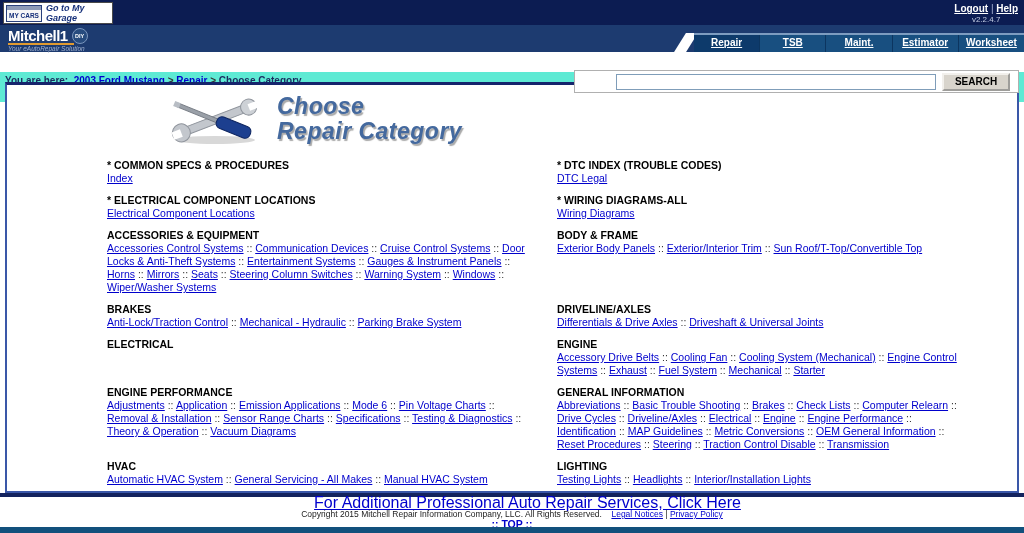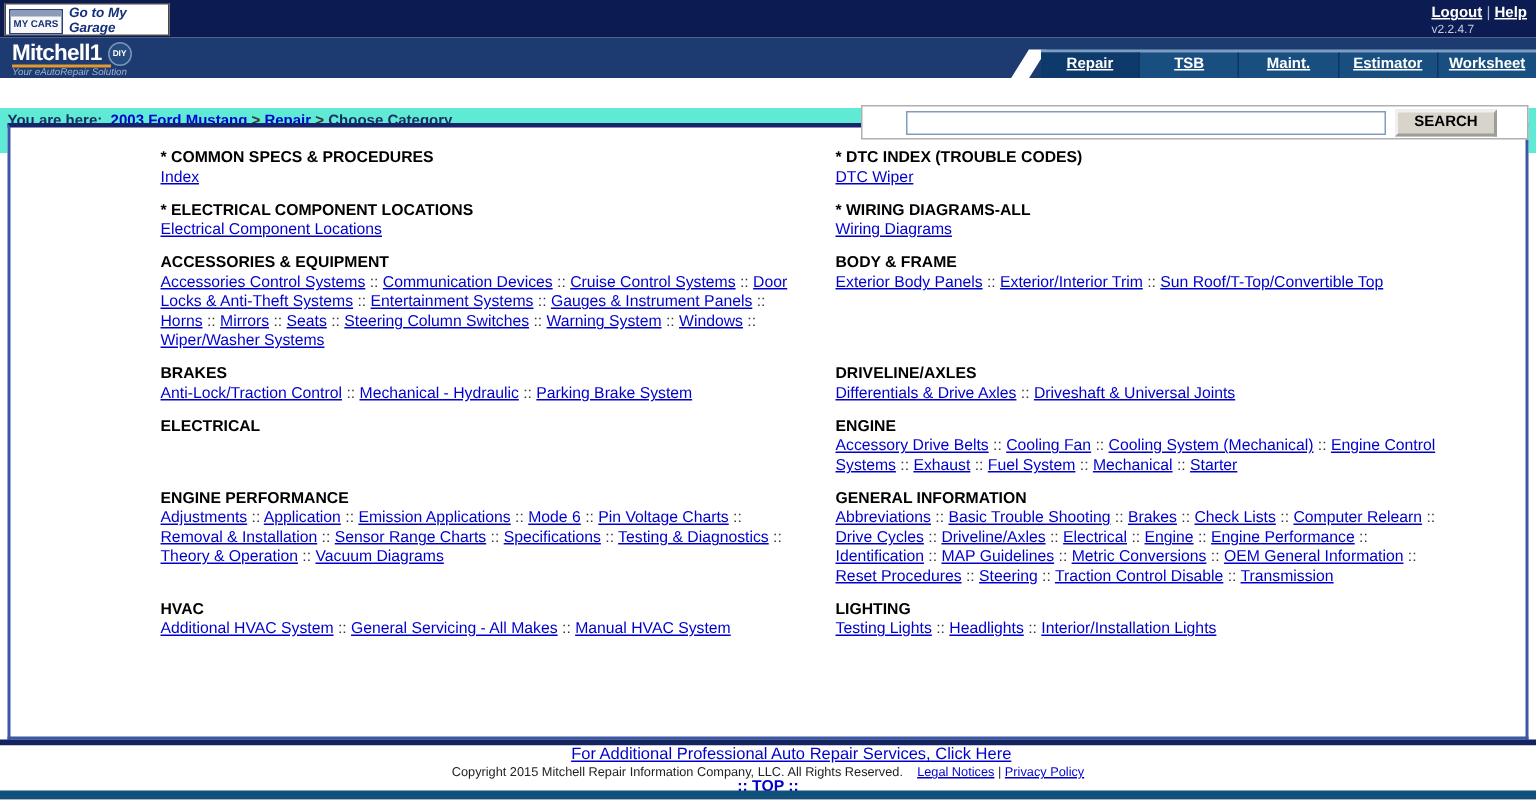--- a/index.html
+++ b/index.html
@@ -2,28 +2,28 @@
 <html><head>
 <meta charset="utf-8">
 <style>
   * { margin:0; padding:0; box-sizing:border-box; }
   body { font-family:"Liberation Sans", sans-serif; background:#e8e8e8; }
   .page { position:relative; width:1024px; height:533px; background:#ffffff; overflow:hidden; outline:1px solid #3a3a3a; }
 
   
   .topbar { position:relative; height:25px; background:#0c1c52; }
   .mycars { position:absolute; left:3px; top:2px; width:110px; height:22px; background:#ffffff;
-            border:1px solid #4a4a4a; display:flex; align-items:flex-end; cursor:pointer; }
+            border:1px solid #4a4a4a; display:flex; align-items:center; cursor:pointer; }
   .plate { width:36px; height:17px; margin-left:2px; border:1px solid #29407c; background:#f7f7f7;
            display:flex; flex-direction:column; align-items:center; }
   .plate-top { width:100%; height:4px; background:#8d9bb8; }
   .plate-text { font-size:6.5px; font-weight:bold; color:#16307a; letter-spacing:0; line-height:11px; }
   .mycars-label { flex:1; font-size:9px; font-weight:bold; font-style:italic; color:#16307a;
                   line-height:10px; padding-left:4px; }
-  .top-right { position:absolute; right:6px; top:3px; text-align:left; font-size:10px; color:#ffffff; }
+  .top-right { position:absolute; right:6px; top:3px; text-align:center; font-size:10px; color:#ffffff; }
   .top-right a { color:#ffffff; font-weight:bold; }
   .top-sep { color:#aab4d4; }
   .version { font-size:8px; color:#c2cbe2; margin-top:1px; }
 
   
   .logobar { position:relative; height:27px; background:#1d3b70; }
   .logo { position:absolute; left:8px; top:2px; cursor:pointer; }
   .logo-row { display:flex; align-items:center; }
   .brand { font-size:15px; font-weight:bold; color:#ffffff; letter-spacing:-0.5px; }
   .brand-underline { width:66px; height:2px; background:#e09a30; margin-top:-1px; }
@@ -40,21 +40,21 @@
   .tab:last-child { border-right:none; }
   .tab.active { background:#0d3a6b; }
 
   
   .crumbrow { position:relative; height:30px; background:#5eead4;margin-top:20px; }
   .breadcrumb { position:absolute; left:5px; top:3px; font-size:10px; font-weight:bold; color:#1a2a5e; }
   .breadcrumb a { color:#0000cc; }
   .bsep { color:#333333; }
   .search-panel { position:absolute; right:5px; top:-2px; width:445px; height:23px; background:#ffffff;
                   border:1px solid #b0b0b0; display:flex; align-items:center; justify-content:flex-end;
-                  padding-right:20px; z-index:5; }
+                  padding-right:8px; z-index:5; }
   .search-input { width:320px; height:16px; border:1px solid #7f9db9; font-size:10px; padding:0 2px; }
   .search-btn { width:68px; height:18px; margin-left:6px; background:#d8d4cc; border:2px outset #f2f0ec;
                 font-size:10px; font-weight:bold; color:#000; cursor:pointer; font-family:"Liberation Sans", sans-serif; }
 
   
   .content-box { position:absolute; left:5px; top:82px; width:1014px; height:411px; background:#ffffff;
                  border:2px solid #3a57a8; border-top:3px solid #16246c; overflow:hidden; }
   .title-area { display:flex; align-items:center; gap:14px; margin:8px 0 0 160px; height:52px; }
   .title-text { font-size:23px; font-weight:bold; font-style:italic; color:#44699e; line-height:25px;
                 text-shadow:1.5px 1.5px 1px #aaaaaa; letter-spacing:0.5px; }
@@ -64,21 +64,21 @@
           font-size:10.5px; }
   .cell { margin-bottom:9px; padding-right:10px; }
   .sec-h { font-weight:bold; color:#000000; font-size:10.5px; line-height:13px; }
   .sec-links { line-height:13px; }
   .sec-links a { color:#0000cc; }
   .sep { color:#333333; }
 
   
   .navy-strip { position:absolute; left:0; top:493px; width:1024px; height:4px; background:#13235e; }
   .footer { position:absolute; left:0; top:497px; width:1024px; height:30px; background:#ffffff; text-align:center; }
-  .foot-line1 { font-size:11px; line-height:12px;padding-left:31px; }
+  .foot-line1 { font-size:16px; line-height:12px;padding-left:31px; }
   .foot-line1 a { color:#0000cc; }
   .foot-line2 { font-size:8.5px; line-height:10px; color:#222222; }
   .foot-line2 a { color:#0000cc; }
   .foot-line3 { font-size:10.5px; line-height:11px; font-weight:bold; color:#0000cc; }
   .foot-line3 a { color:#0000cc; }
   .teal-strip { position:absolute; left:0; bottom:0; width:1024px; height:6px; background:#11507c; }
 </style>
 </head>
 <body>
 
@@ -128,28 +128,52 @@
       <span>You are here:</span>&nbsp;
       <span><a href="#">2003 Ford Mustang</a><span class="bsep"> &gt; </span><a href="#">Repair</a><span class="bsep"> &gt; </span><span>Choose Category</span></span>
     </div>
     <div class="search-panel">
       <input class="search-input" type="text" value="" style="">
       <button class="search-btn">SEARCH</button>
     </div>
   </div>
 
   <div class="content-box">
+    <div class="title-area">
+      <svg width="96" height="52" viewBox="0 0 96 52">
+
+        <ellipse cx="48" cy="47" rx="40" ry="4" fill="#d8d8d8"></ellipse>
+
+        <g transform="rotate(-21 48 27)">
+          <rect x="12" y="23" width="72" height="8" rx="3" fill="#c3c7cd" stroke="#8f949c" stroke-width="1"></rect>
+          <circle cx="12" cy="27" r="9" fill="#c3c7cd" stroke="#8f949c" stroke-width="1"></circle>
+          <rect x="3" y="23" width="9" height="8" fill="#ffffff"></rect>
+          <circle cx="84" cy="27" r="8" fill="#cdd1d6" stroke="#8f949c" stroke-width="1"></circle>
+          <rect x="84" y="24" width="9" height="7" fill="#ffffff"></rect>
+        </g>
+
+        <g transform="rotate(22 48 27)">
+          <rect x="8" y="25" width="44" height="4" fill="#9aa0a8" stroke="#6d737c" stroke-width="0.8"></rect>
+          <rect x="4" y="24.2" width="6" height="5.6" fill="#b8bdc4"></rect>
+          <rect x="50" y="21" width="36" height="12" rx="5" fill="#1c3f8f" stroke="#0e2560" stroke-width="1"></rect>
+        </g>
+      </svg>
+      <div class="title-text">
+        <div>Choose</div>
+        <div>Repair Category</div>
+      </div>
+    </div>
     <div class="cats">
         <div class="cell">
           <div class="sec-h">* COMMON SPECS &amp; PROCEDURES</div>
           <div class="sec-links"><a href="#">Index</a></div>
         </div>
         <div class="cell">
           <div class="sec-h">* DTC INDEX (TROUBLE CODES)</div>
-          <div class="sec-links"><a href="#">DTC Wiper</a></div>
+          <div class="sec-links"><a href="#">DTC Legal</a></div>
         </div>
         <div class="cell">
           <div class="sec-h">* ELECTRICAL COMPONENT LOCATIONS</div>
           <div class="sec-links"><a href="#">Electrical Component Locations</a></div>
         </div>
         <div class="cell">
           <div class="sec-h">* WIRING DIAGRAMS-ALL</div>
           <div class="sec-links"><a href="#">Wiring Diagrams</a></div>
         </div>
         <div class="cell">
@@ -178,21 +202,21 @@
         <div class="cell">
           <div class="sec-h">ENGINE PERFORMANCE</div>
           <div class="sec-links"><a href="#">Adjustments</a><span class="sep"> :: </span><a href="#">Application</a><span class="sep"> :: </span><a href="#">Emission Applications</a><span class="sep"> :: </span><a href="#">Mode 6</a><span class="sep"> :: </span><a href="#">Pin Voltage Charts</a><span class="sep"> :: </span><a href="#">Removal &amp; Installation</a><span class="sep"> :: </span><a href="#">Sensor Range Charts</a><span class="sep"> :: </span><a href="#">Specifications</a><span class="sep"> :: </span><a href="#">Testing &amp; Diagnostics</a><span class="sep"> :: </span><a href="#">Theory &amp; Operation</a><span class="sep"> :: </span><a href="#">Vacuum Diagrams</a></div>
         </div>
         <div class="cell">
           <div class="sec-h">GENERAL INFORMATION</div>
           <div class="sec-links"><a href="#">Abbreviations</a><span class="sep"> :: </span><a href="#">Basic Trouble Shooting</a><span class="sep"> :: </span><a href="#">Brakes</a><span class="sep"> :: </span><a href="#">Check Lists</a><span class="sep"> :: </span><a href="#">Computer Relearn</a><span class="sep"> :: </span><a href="#">Drive Cycles</a><span class="sep"> :: </span><a href="#">Driveline/Axles</a><span class="sep"> :: </span><a href="#">Electrical</a><span class="sep"> :: </span><a href="#">Engine</a><span class="sep"> :: </span><a href="#">Engine Performance</a><span class="sep"> :: </span><a href="#">Identification</a><span class="sep"> :: </span><a href="#">MAP Guidelines</a><span class="sep"> :: </span><a href="#">Metric Conversions</a><span class="sep"> :: </span><a href="#">OEM General Information</a><span class="sep"> :: </span><a href="#">Reset Procedures</a><span class="sep"> :: </span><a href="#">Steering</a><span class="sep"> :: </span><a href="#">Traction Control Disable</a><span class="sep"> :: </span><a href="#">Transmission</a></div>
         </div>
         <div class="cell">
           <div class="sec-h">HVAC</div>
-          <div class="sec-links"><a href="#">Additional HVAC System</a><span class="sep"> :: </span><a href="#">General Servicing - All Makes</a><span class="sep"> :: </span><a href="#">Manual HVAC System</a></div>
+          <div class="sec-links"><a href="#">Automatic HVAC System</a><span class="sep"> :: </span><a href="#">General Servicing - All Makes</a><span class="sep"> :: </span><a href="#">Manual HVAC System</a></div>
         </div>
         <div class="cell">
           <div class="sec-h">LIGHTING</div>
           <div class="sec-links"><a href="#">Testing Lights</a><span class="sep"> :: </span><a href="#">Headlights</a><span class="sep"> :: </span><a href="#">Interior/Installation Lights</a></div>
         </div>
       </div>
   </div>
 
   <div class="navy-strip"></div>
   <div class="footer">

